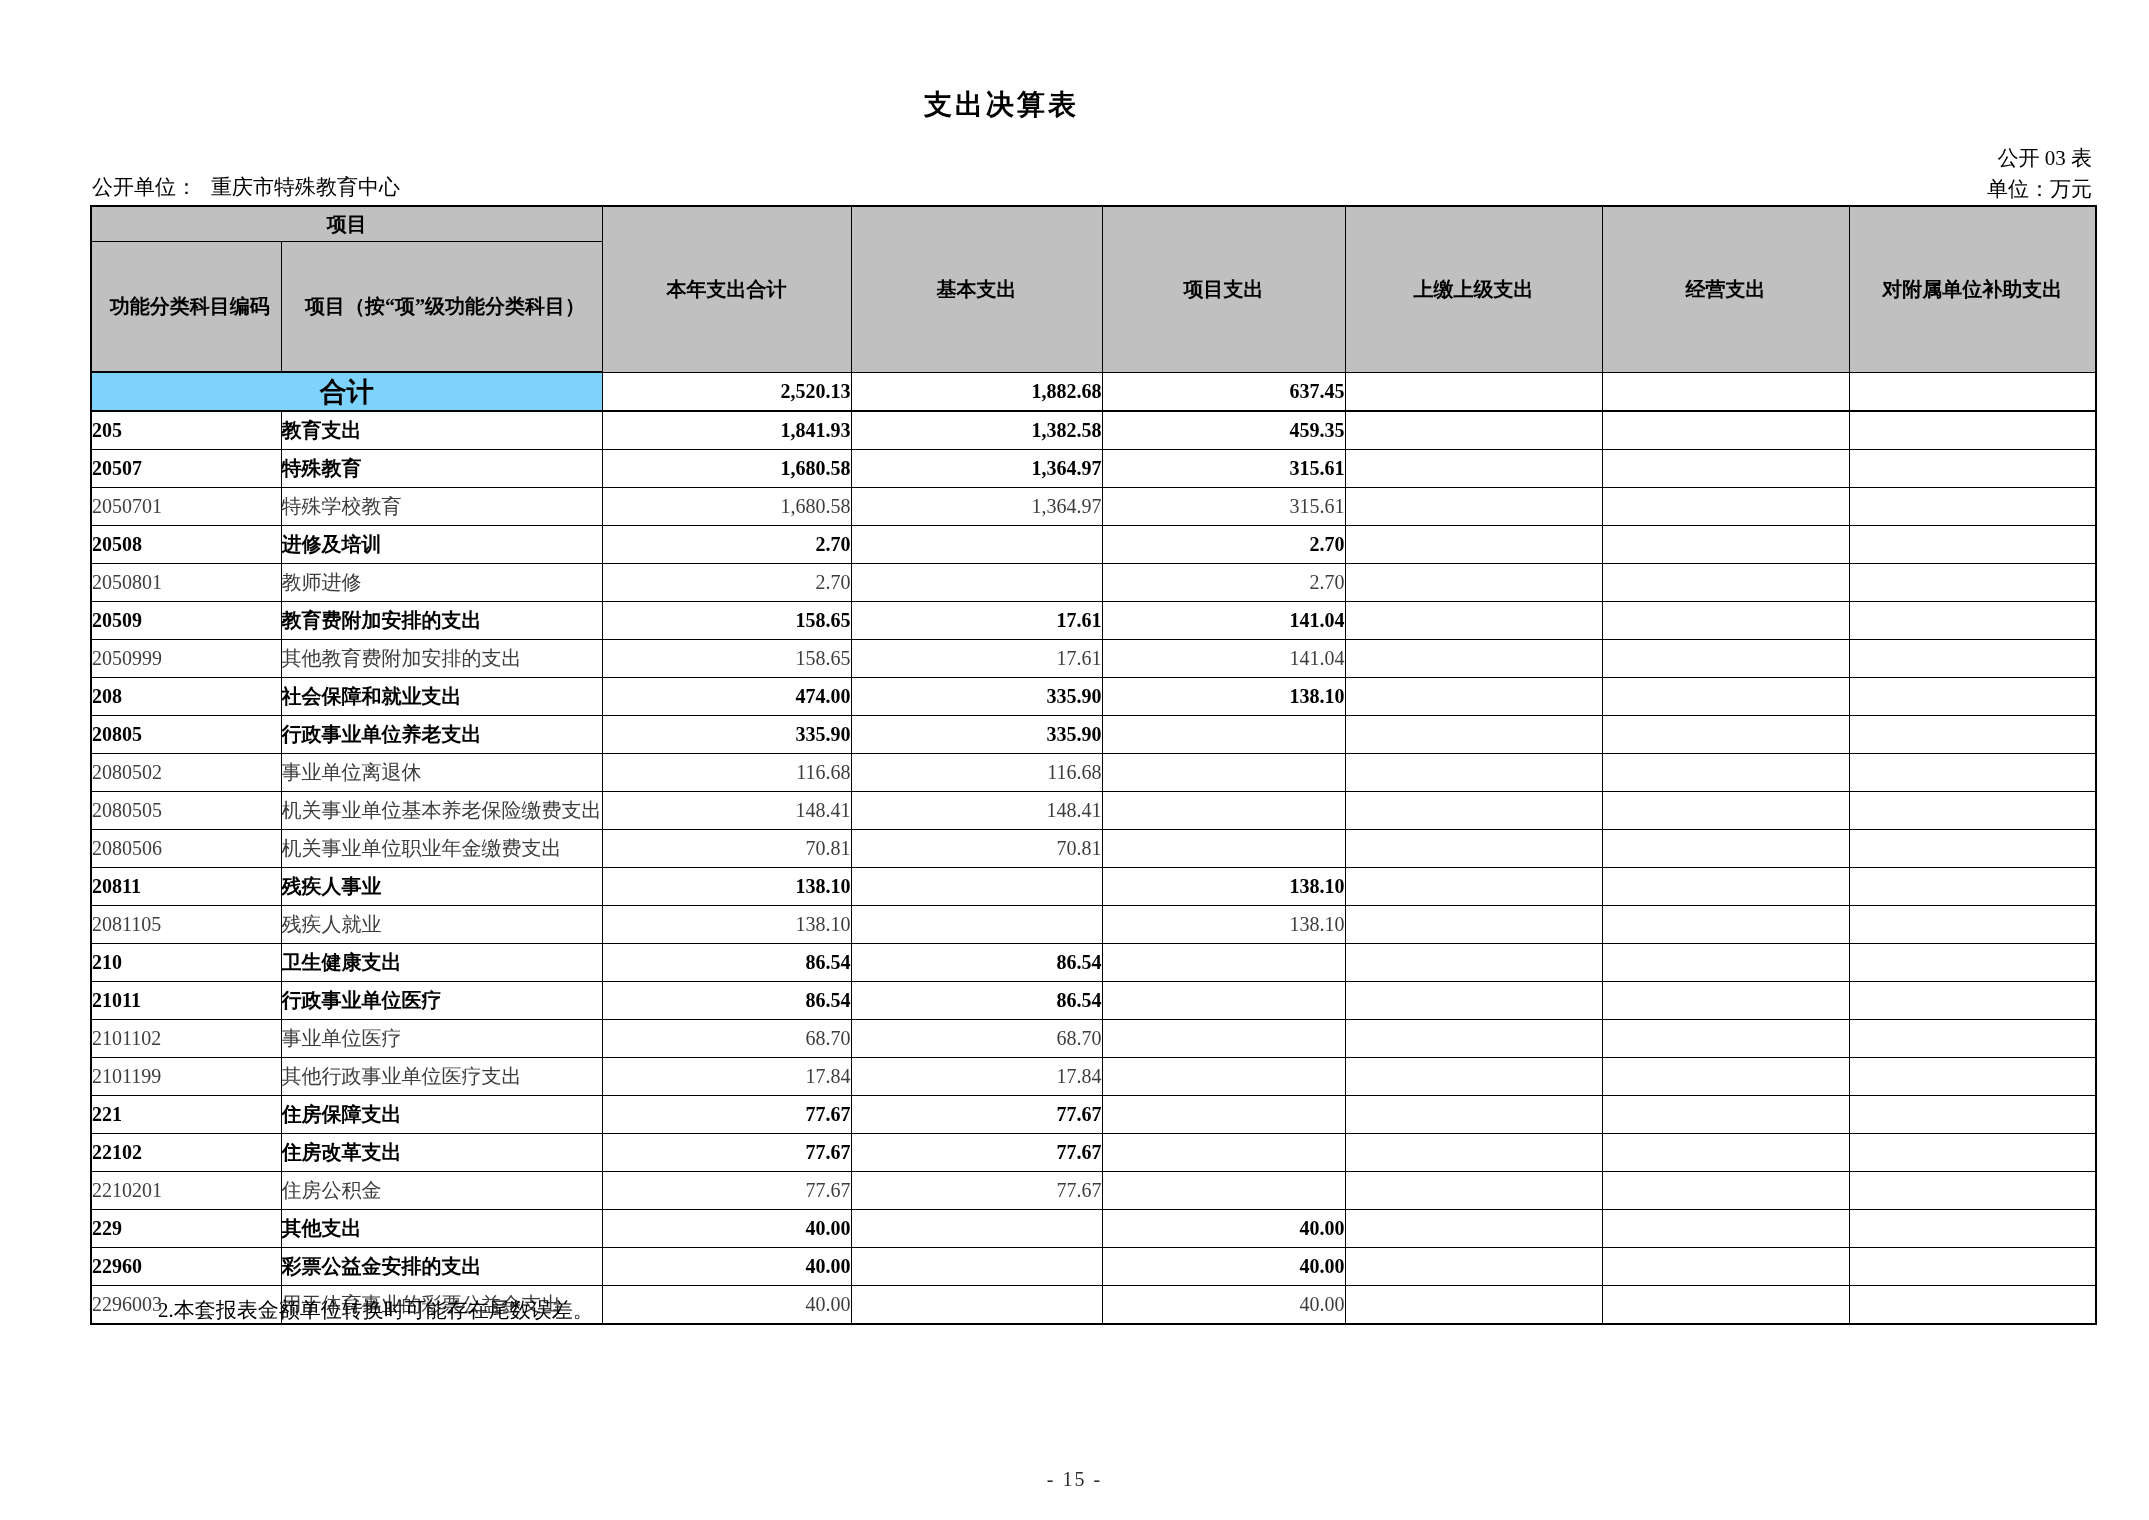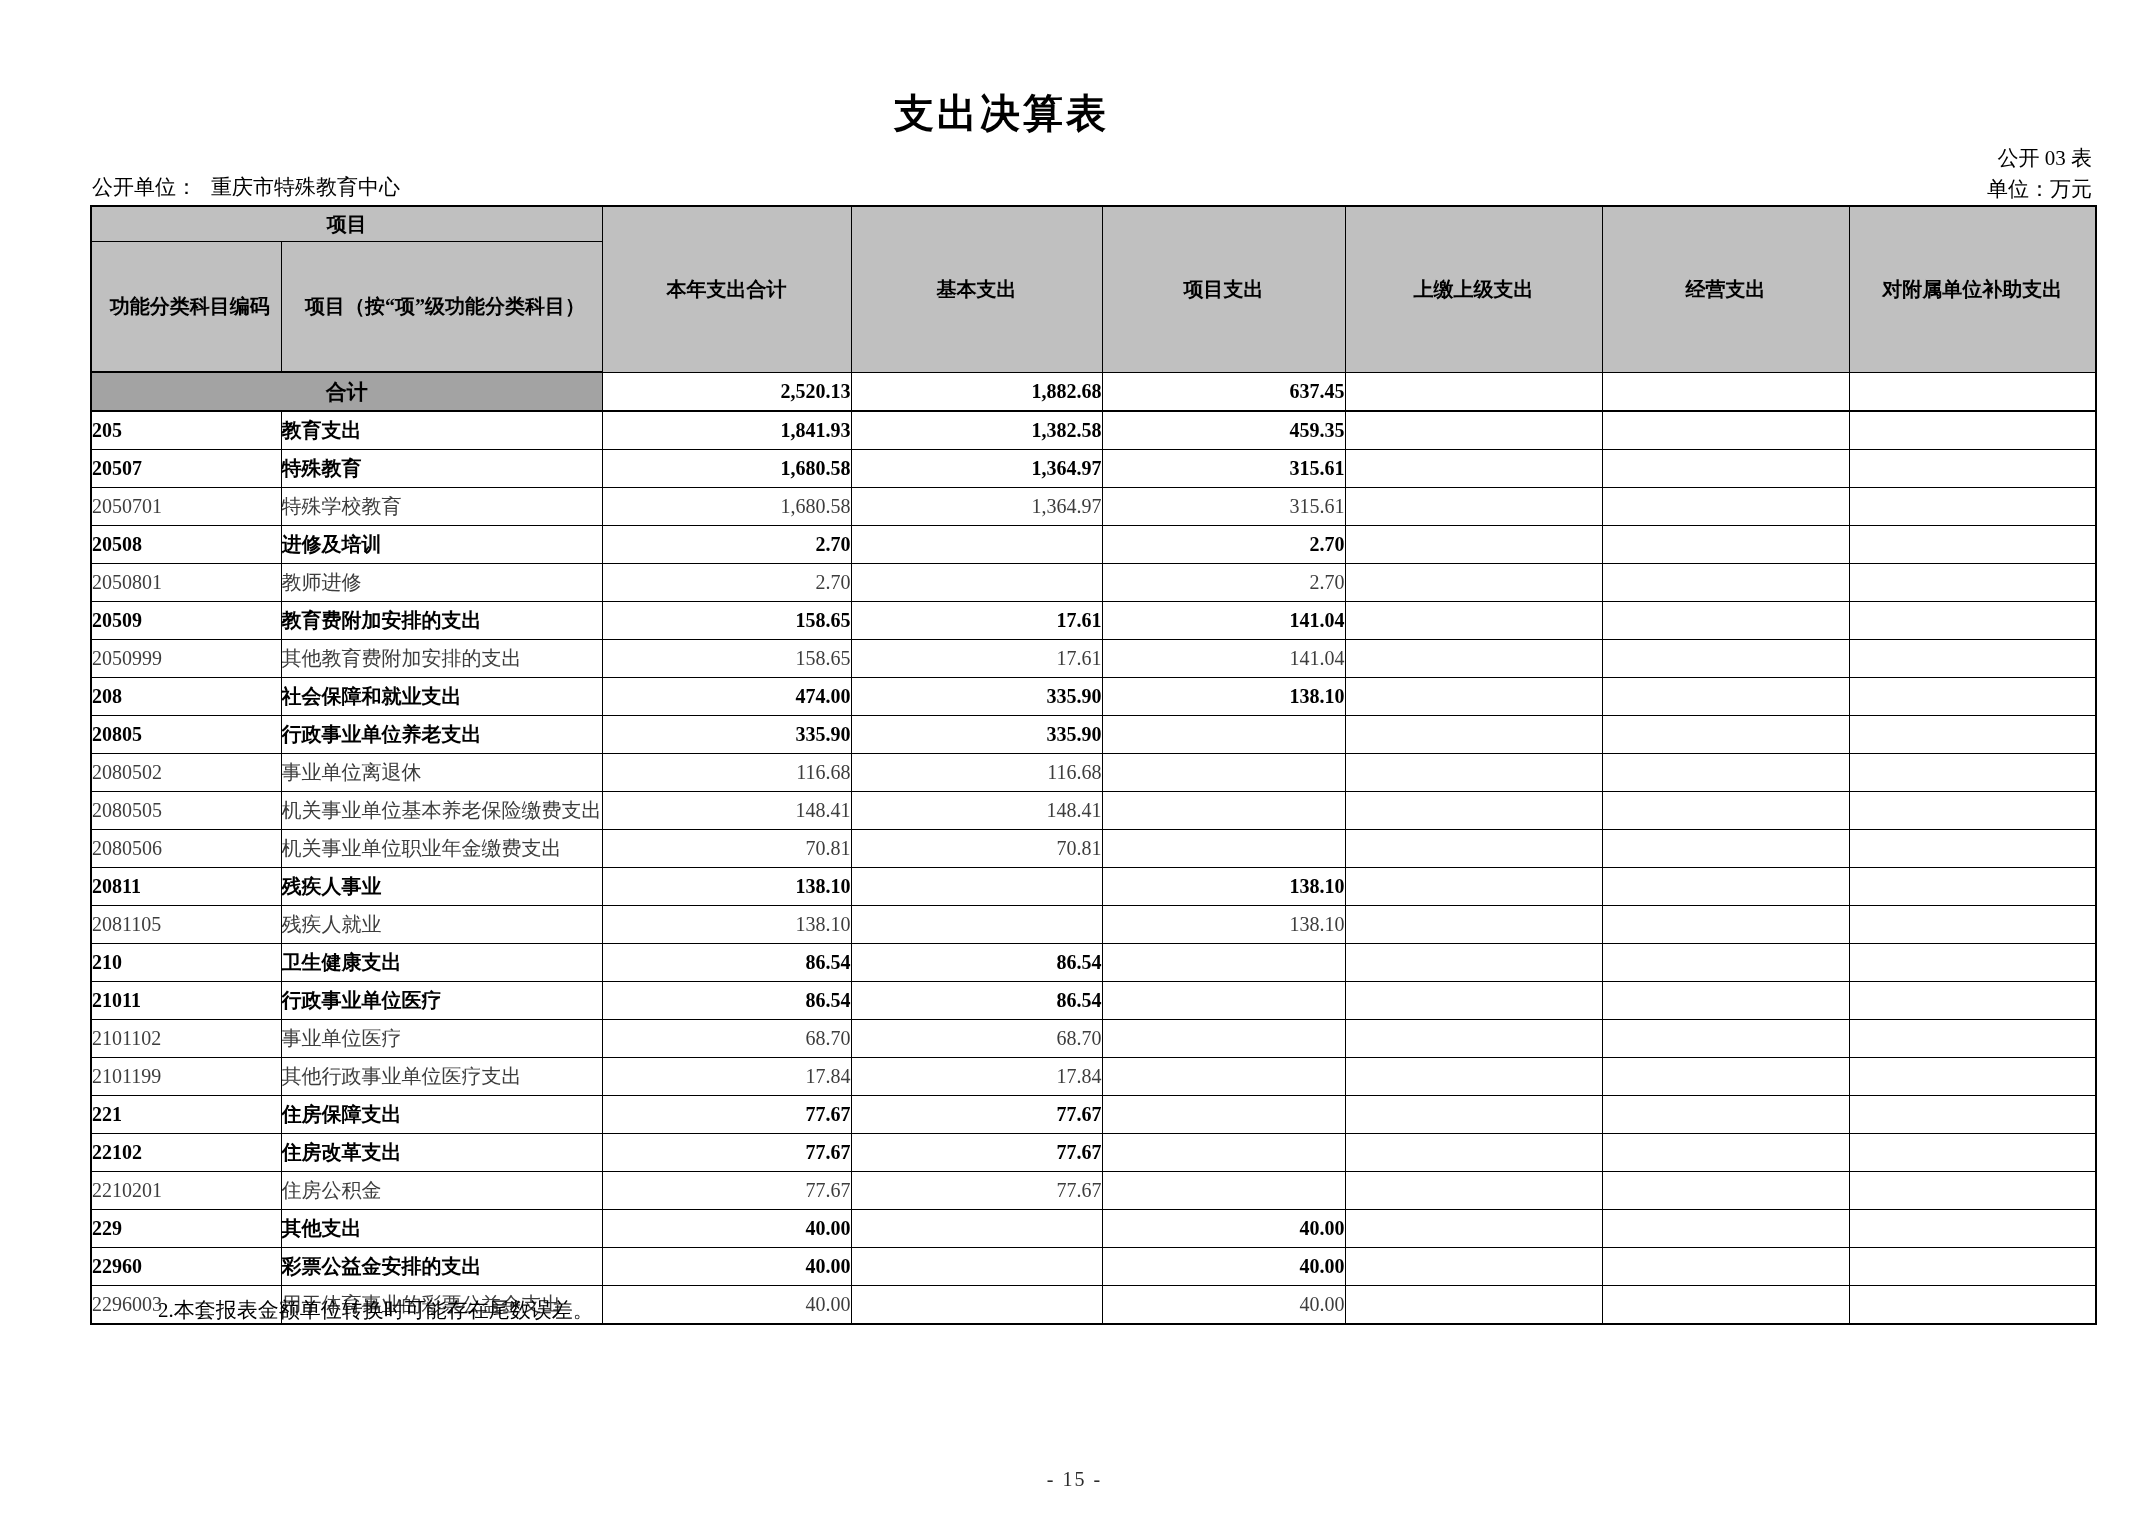--- a/index.html
+++ b/index.html
@@ -2,21 +2,21 @@
 <html><head>
 <meta charset="utf-8">
 <style>
   html,body{margin:0;padding:0;background:#ffffff;}
   body{
     width:2149px;height:1520px;position:relative;overflow:hidden;
     font-family:"Liberation Serif","DejaVu Serif",serif;color:#000;
   }
   .page-title{
     position:absolute;top:86px;left:0;width:2003px;text-align:center;
-    font-size:40px;font-weight:bold;letter-spacing:3px;
+    font-size:28px;font-weight:bold;letter-spacing:3px;
   }
   .meta-right{
     position:absolute;top:143px;right:57px;text-align:right;
     font-size:21px;line-height:31px;
   }
   .publisher-line{
     position:absolute;top:173px;left:92px;font-size:21px;
   }
   .publisher-line .pub-name{margin-left:14px;}
   .fin-table{
@@ -28,21 +28,21 @@
     border:1px solid #000;overflow:hidden;white-space:nowrap;
     padding:0;vertical-align:middle;
   }
   .fin-table th{
     background:#c0c0c0;font-weight:bold;font-size:20px;text-align:center;
   }
   .hdr-row1 th{height:34px;}
   .hdr-row2 th{height:129px;border-bottom:2px solid #000;padding-left:7px;}
   .total-row td{height:33px;border-bottom:2px solid #000;}
   .total-row .total-label{
-    background:#a3a3a3;font-weight:bold;font-size:21px;text-align:center;
+    background:#7dd3fc;font-weight:bold;font-size:27px;text-align:center;
   }
   .fin-table td{height:37px;font-size:20px;background:#fff;}
   .cell-code,.cell-name{text-align:left;padding-left:6px;margin-top:34px;}
   .num{text-align:right;padding-right:13px;}
   tr.cat td{font-weight:bold;color:#000;}
   tr.detail td{font-weight:normal;color:#3d3d3d;}
   .total-row .num{font-weight:bold;}
   .notes{
     position:absolute;top:1292px;left:92px;font-size:21px;line-height:37px;
   }

